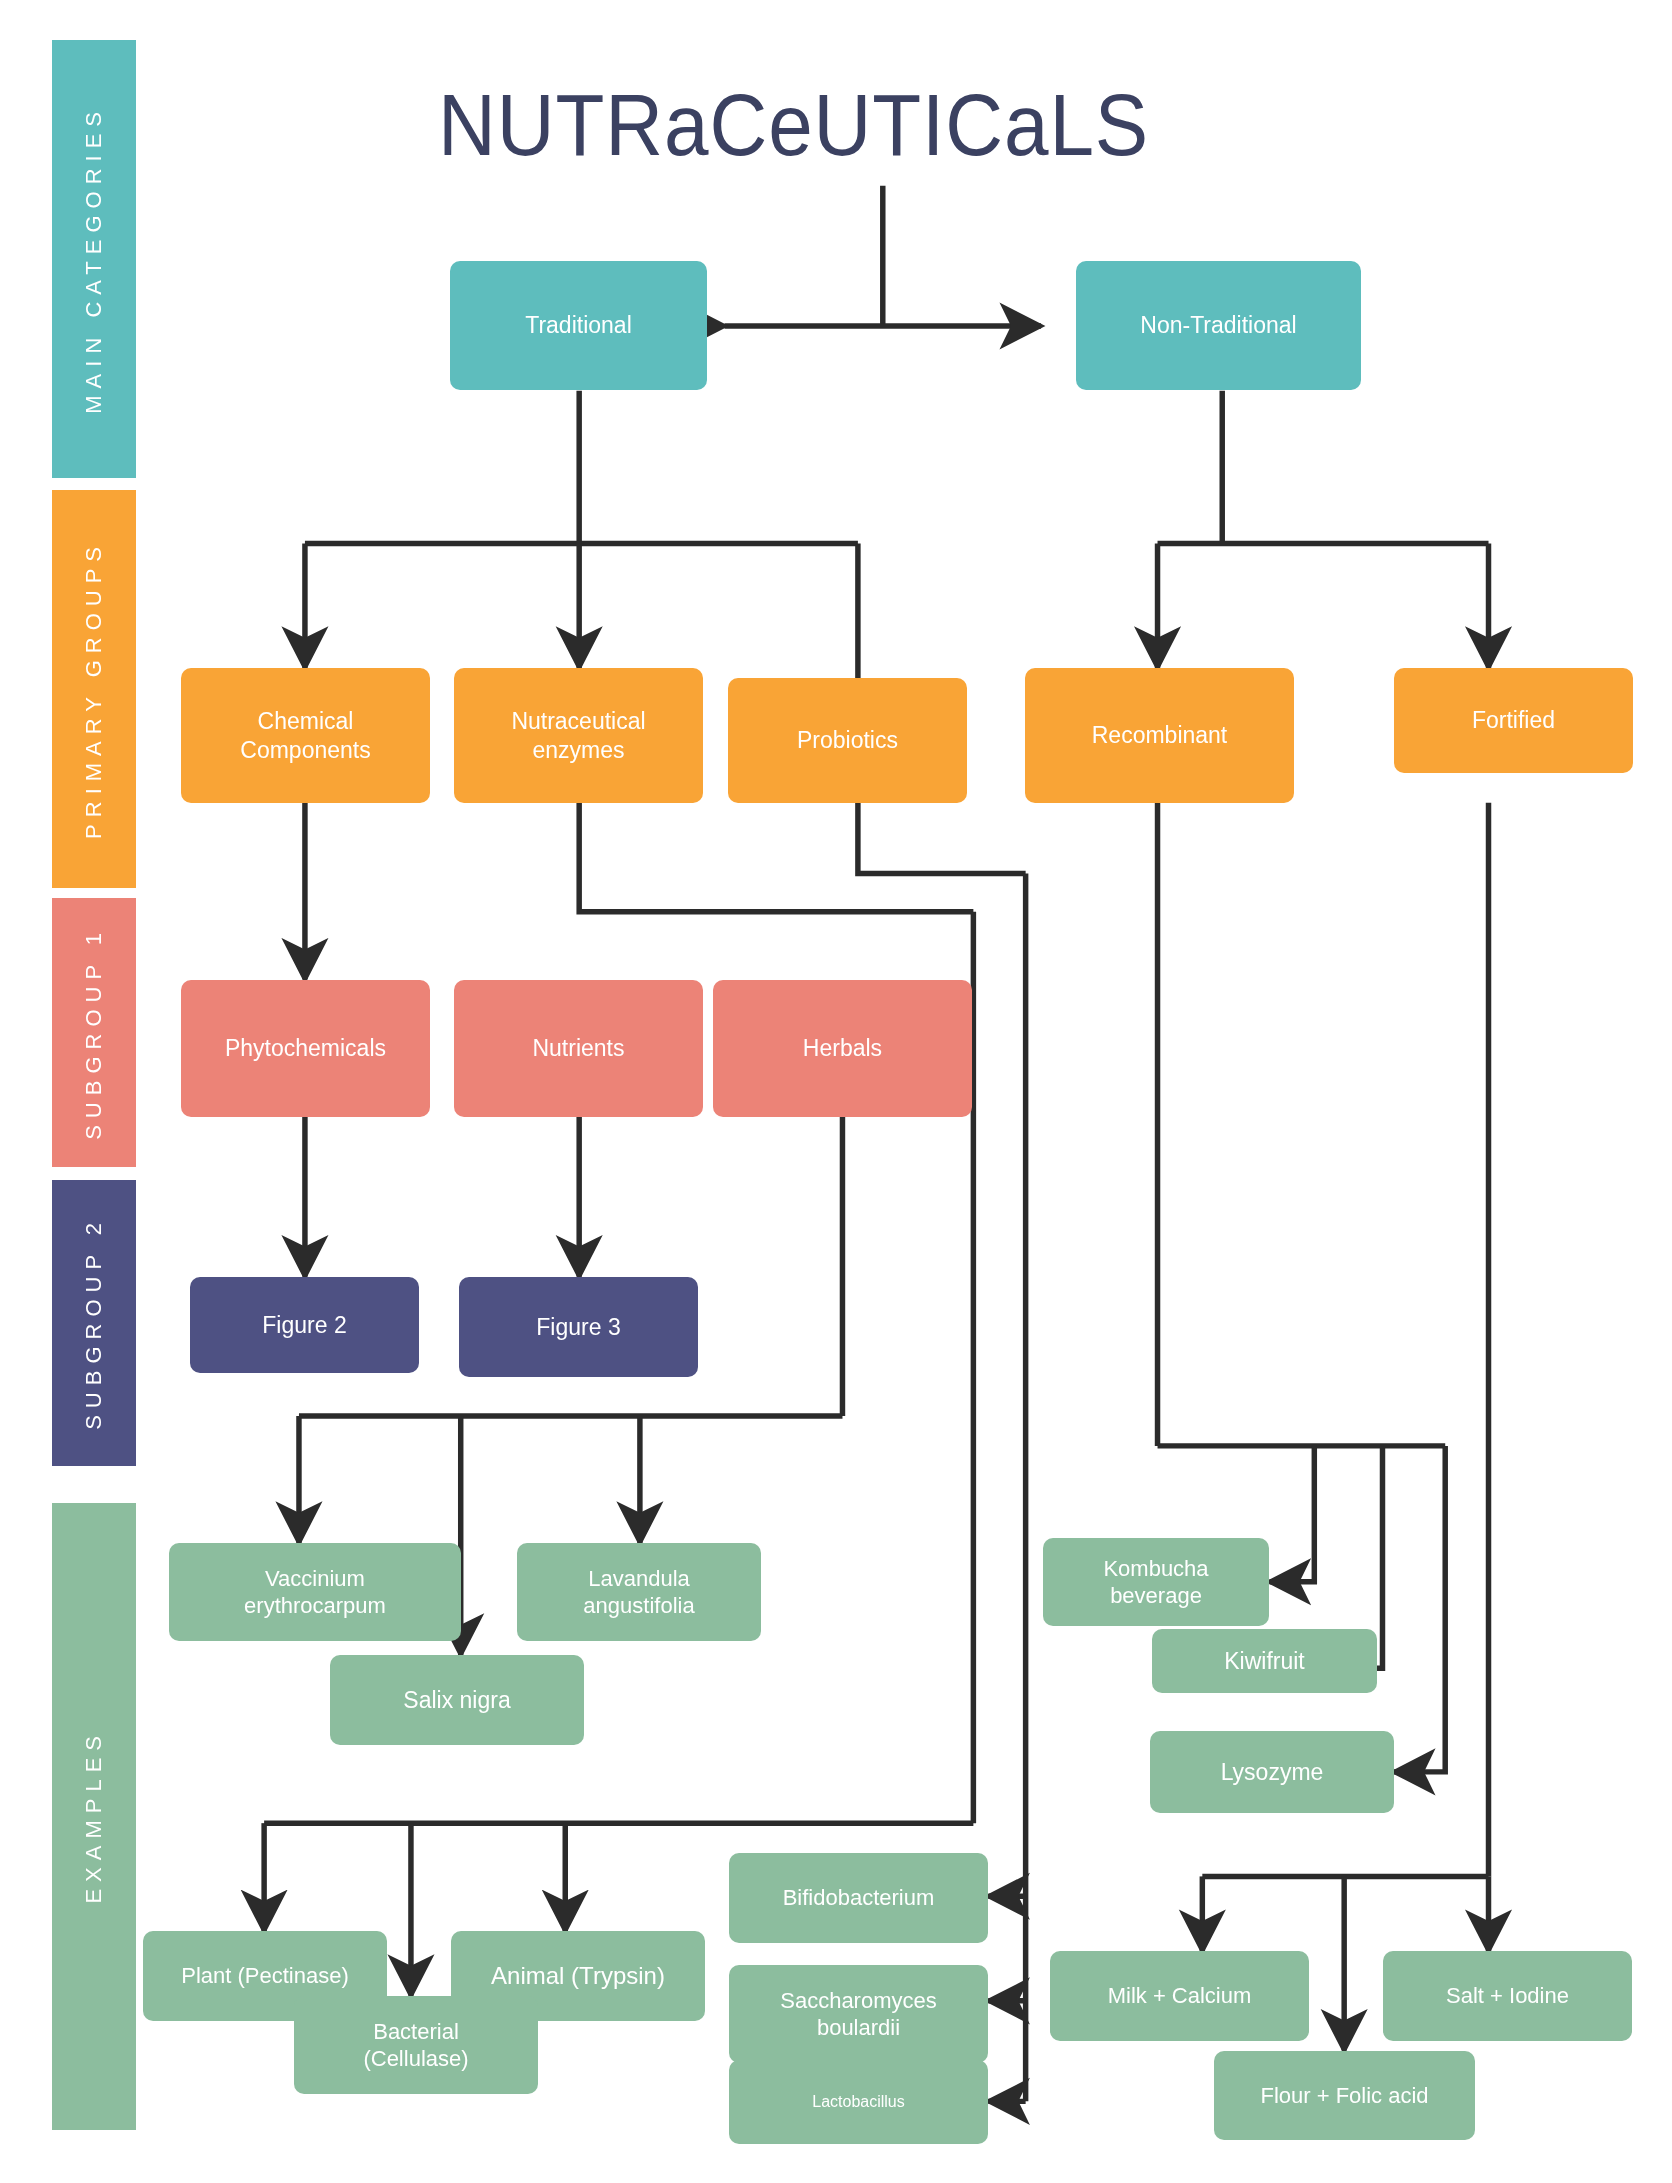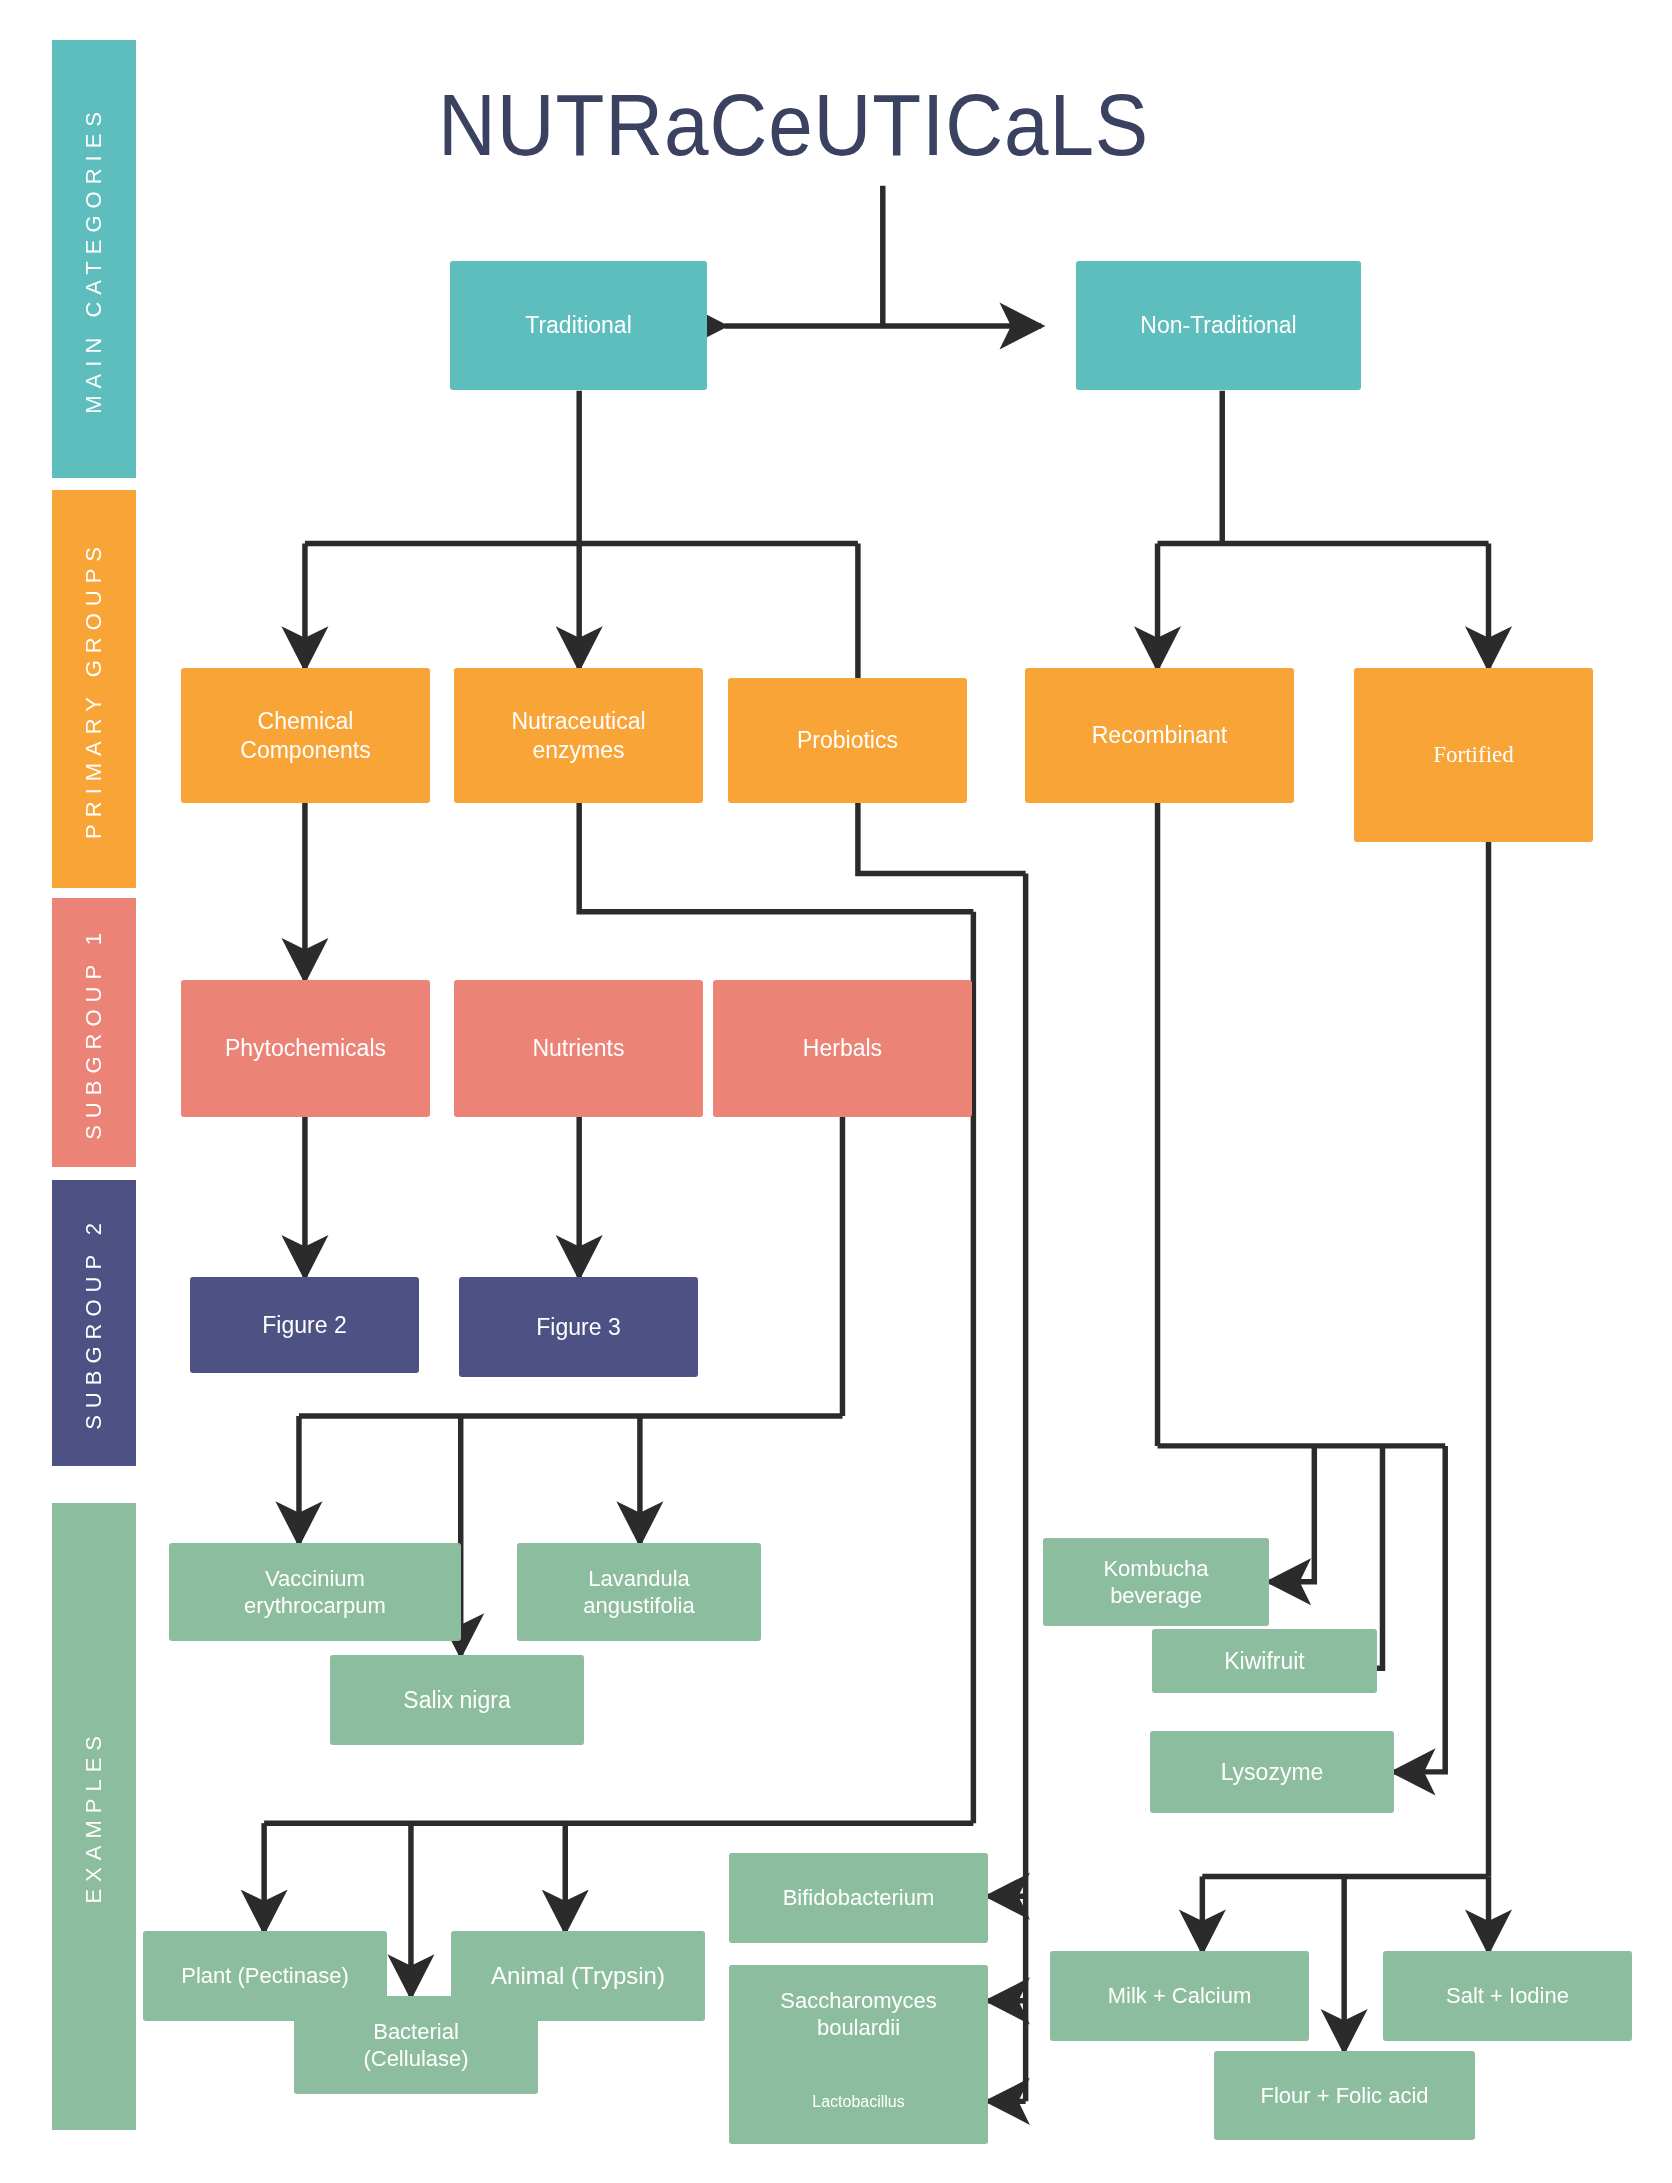--- a/index.html
+++ b/index.html
@@ -14,21 +14,21 @@
     color:#ffffff;
     font-size:22px;
     letter-spacing:7px;
     font-weight:400;
     white-space:nowrap;
     font-family:"Liberation Sans", sans-serif;
   }
 
   .node{
     position:absolute;
-    border-radius:3px;
+    border-radius:10px;
     display:flex;
     align-items:center;
     justify-content:center;
     text-align:center;
     color:#ffffff;
     font-size:23px;
     line-height:1.25;
     padding:3px 19px;
     box-sizing:border-box;
     font-family:"Liberation Sans", sans-serif;
@@ -139,21 +139,21 @@
 
   <div class="node teal" style="left:450px;top:261px;width:257px;height:129px;">Traditional</div>
   <div class="node teal" style="left:1076px;top:261px;width:285px;height:129px;">Non-Traditional</div>
 
   <div class="node orange" style="left:181px;top:668px;width:249px;height:135px;white-space:pre-line;">Chemical
 Components</div>
   <div class="node orange" style="left:454px;top:668px;width:249px;height:135px;white-space:pre-line;">Nutraceutical
 enzymes</div>
   <div class="node orange" style="left:728px;top:678px;width:239px;height:125px;">Probiotics</div>
   <div class="node orange" style="left:1025px;top:668px;width:269px;height:135px;">Recombinant</div>
-  <div class="node orange" style="left:1354px;top:668px;width:239px;height:174px;font-family:Liberation Serif, serif;">Fortified</div>
+  <div class="node orange" style="left:1394px;top:668px;width:239px;height:105px;">Fortified</div>
 
   <div class="node pink" style="left:181px;top:980px;width:249px;height:137px;">Phytochemicals</div>
   <div class="node pink" style="left:454px;top:980px;width:249px;height:137px;">Nutrients</div>
   <div class="node pink" style="left:713px;top:980px;width:259px;height:137px;">Herbals</div>
 
   <div class="node navy" style="left:190px;top:1277px;width:229px;height:96px;">Figure 2</div>
   <div class="node navy" style="left:459px;top:1277px;width:239px;height:100px;">Figure 3</div>
 
   <div class="node green" style="left:169px;top:1543px;width:292px;height:98px;white-space:pre-line;font-size:22px;">Vaccinium
 erythrocarpum</div>

